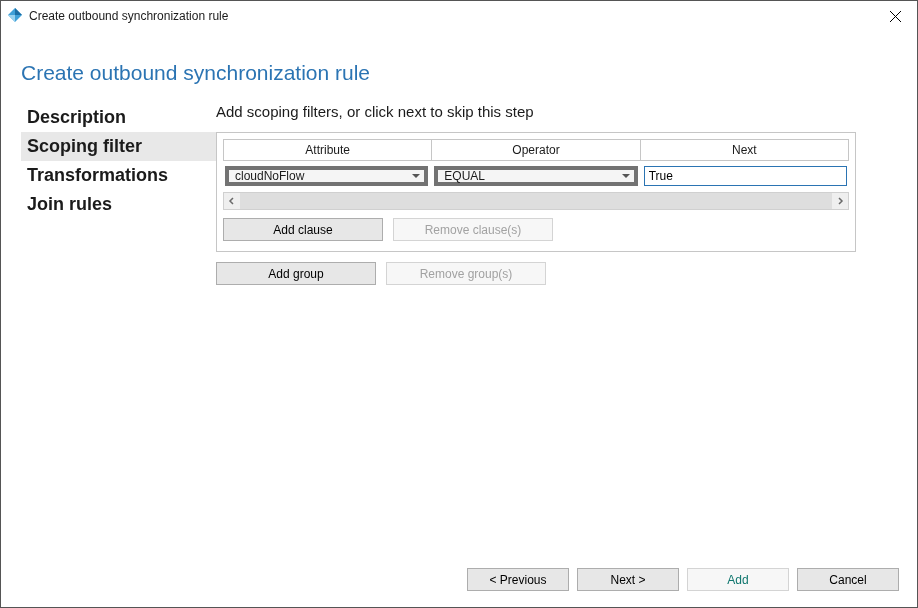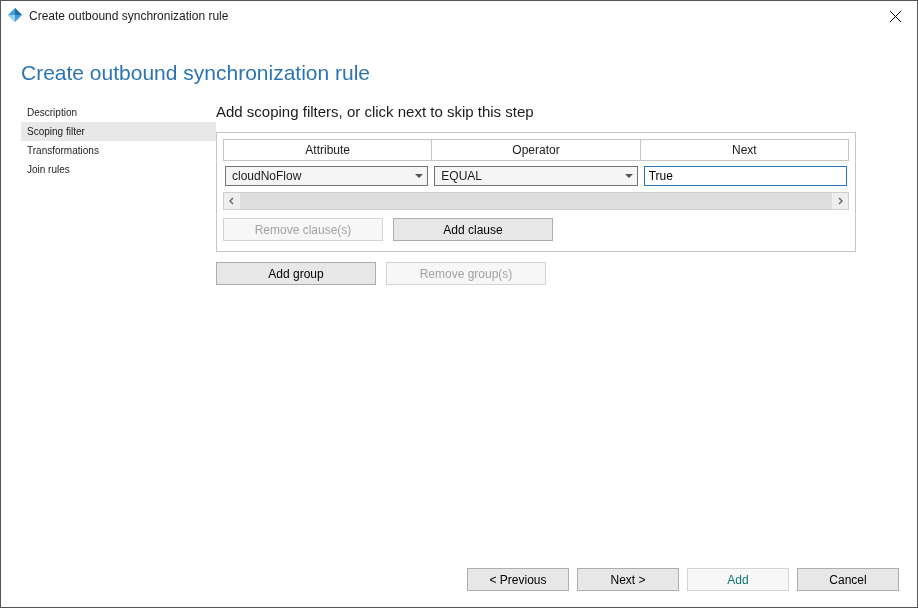--- a/index.html
+++ b/index.html
@@ -66,21 +66,22 @@
     flex: 1;
     min-height: 0;
   }
   .sidebar {
     width: 195px;
     flex-shrink: 0;
   }
   .sidebar-item {
     padding: 4px 6px;
     cursor: pointer;
-    font-size: 10px;
+    font-size: 18px;
+    font-weight: bold;
   }
   .sidebar-item.selected {
     background: #e8e8e8;
   }
   .main-panel {
     flex: 1;
     padding-left: 0px;
     display: flex;
     flex-direction: column;
   }
@@ -114,21 +115,21 @@
     align-items: center;
   }
   .filter-row .cell {
     flex: 1;
     min-width: 0;
   }
   .select-box {
     display: flex;
     align-items: center;
     justify-content: space-between;
-    border: 1px solid #737373;
+    border: 4px solid #737373;
     background: #f5f5f5;
     height: 20px;
     padding: 0 4px 0 6px;
     font-size: 12px;
     box-sizing: border-box;
     cursor: pointer;
   }
   .select-arrow {
     width: 0; height: 0;
     border-left: 4px solid transparent;
@@ -282,22 +283,22 @@
             </div>
             <div class="track"></div>
             <div class="arrow">
               <svg width="8" height="8" viewBox="0 0 8 8">
                   <polyline points="3,1 6,4 3,7"></polyline>
                 </svg>
             </div>
           </div>
 
           <div class="group-buttons">
+            <button class="btn">Add clause</button>
             <button class="btn disabled">Remove clause(s)</button>
-            <button class="btn">Add clause</button>
           </div>
         </div>
 
         <div class="outer-buttons">
           <button class="btn">Add group</button>
           <button class="btn disabled">Remove group(s)</button>
         </div>
 
       </div>
     </div>

